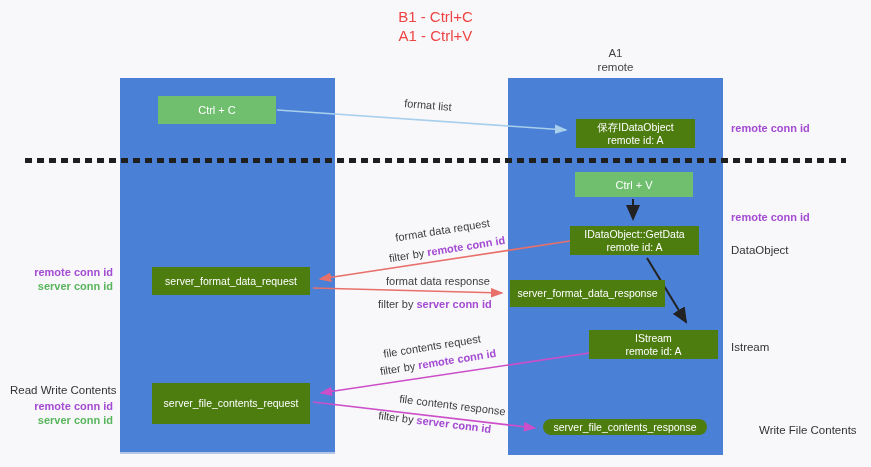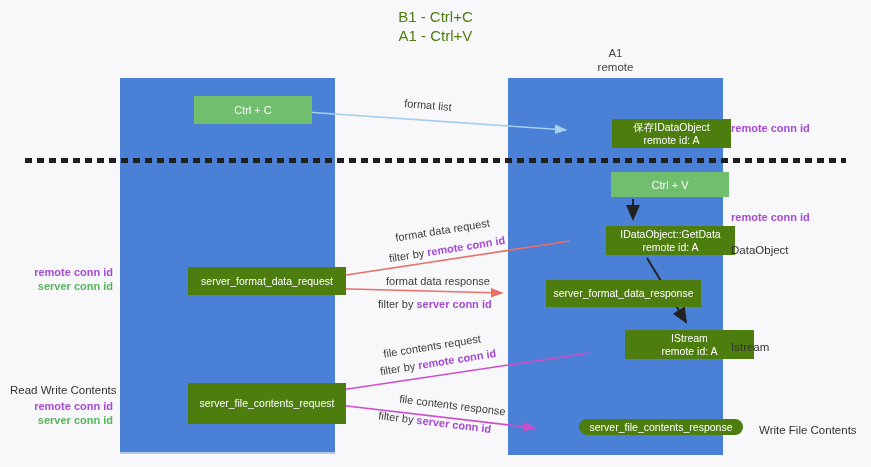--- a/index.html
+++ b/index.html
@@ -7,39 +7,39 @@
     position:relative;
     width:871px;height:467px;
     background:#f8f8fa;
     font-family:"Liberation Sans", sans-serif;
     overflow:hidden;
     color:#3a3a3a;
   }
   .abs{position:absolute;}
   .title{
     left:0;top:7;width:871px;top:7px;
-    text-align:center;font-size:15px;line-height:19px;color:#4d7c0f;
+    text-align:center;font-size:15px;line-height:19px;color:#ef4444;
   }
   .col-header{
     top:46px;width:215px;text-align:center;
     font-size:11.5px;line-height:14px;color:#444;
   }
   .lifeline{
     top:78px;width:215px;background:#4a80d6;
   }
   .lifeline.left{left:120px;height:374px;border-bottom:2px solid #bcCadf;border-bottom-color:#b4c7e7;}
   .lifeline.right{left:508px;height:377px;}
   .dashline{
     left:25px;top:158px;width:821px;height:5px;
     background:repeating-linear-gradient(90deg,#1f1f1f 0 7px,transparent 7px 12px);
     z-index:5;
   }
   .node{
     display:flex;flex-direction:column;align-items:center;justify-content:center;
-    color:#fff;text-align:center;z-index:4;margin-left:36px;
+    color:#fff;text-align:center;z-index:4;
   }
   .node.green{background:#6fbf6f;font-size:11px;}
   .node.orange{background:#4d7c0f;font-size:10.5px;line-height:13px;}
   .arrow-label{
     font-size:11px;color:#3d3d3d;text-align:center;white-space:nowrap;z-index:6;
   }
   .conn-id{color:#a44bd3;font-weight:700;}
   .lbl-prefix{margin-right:3px;}
   .side-label{font-size:11.5px;color:#333;white-space:nowrap;z-index:6;}
   .side-label.purple{color:#a44bd3;font-weight:700;font-size:11px;}

